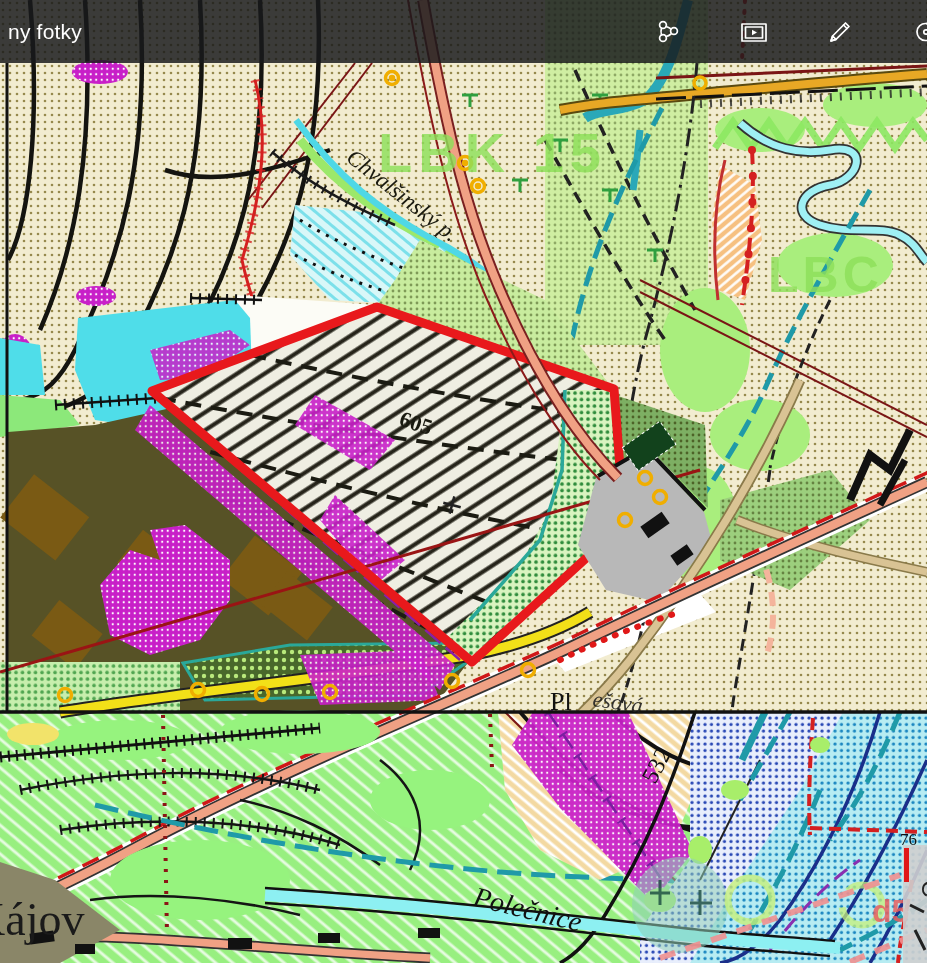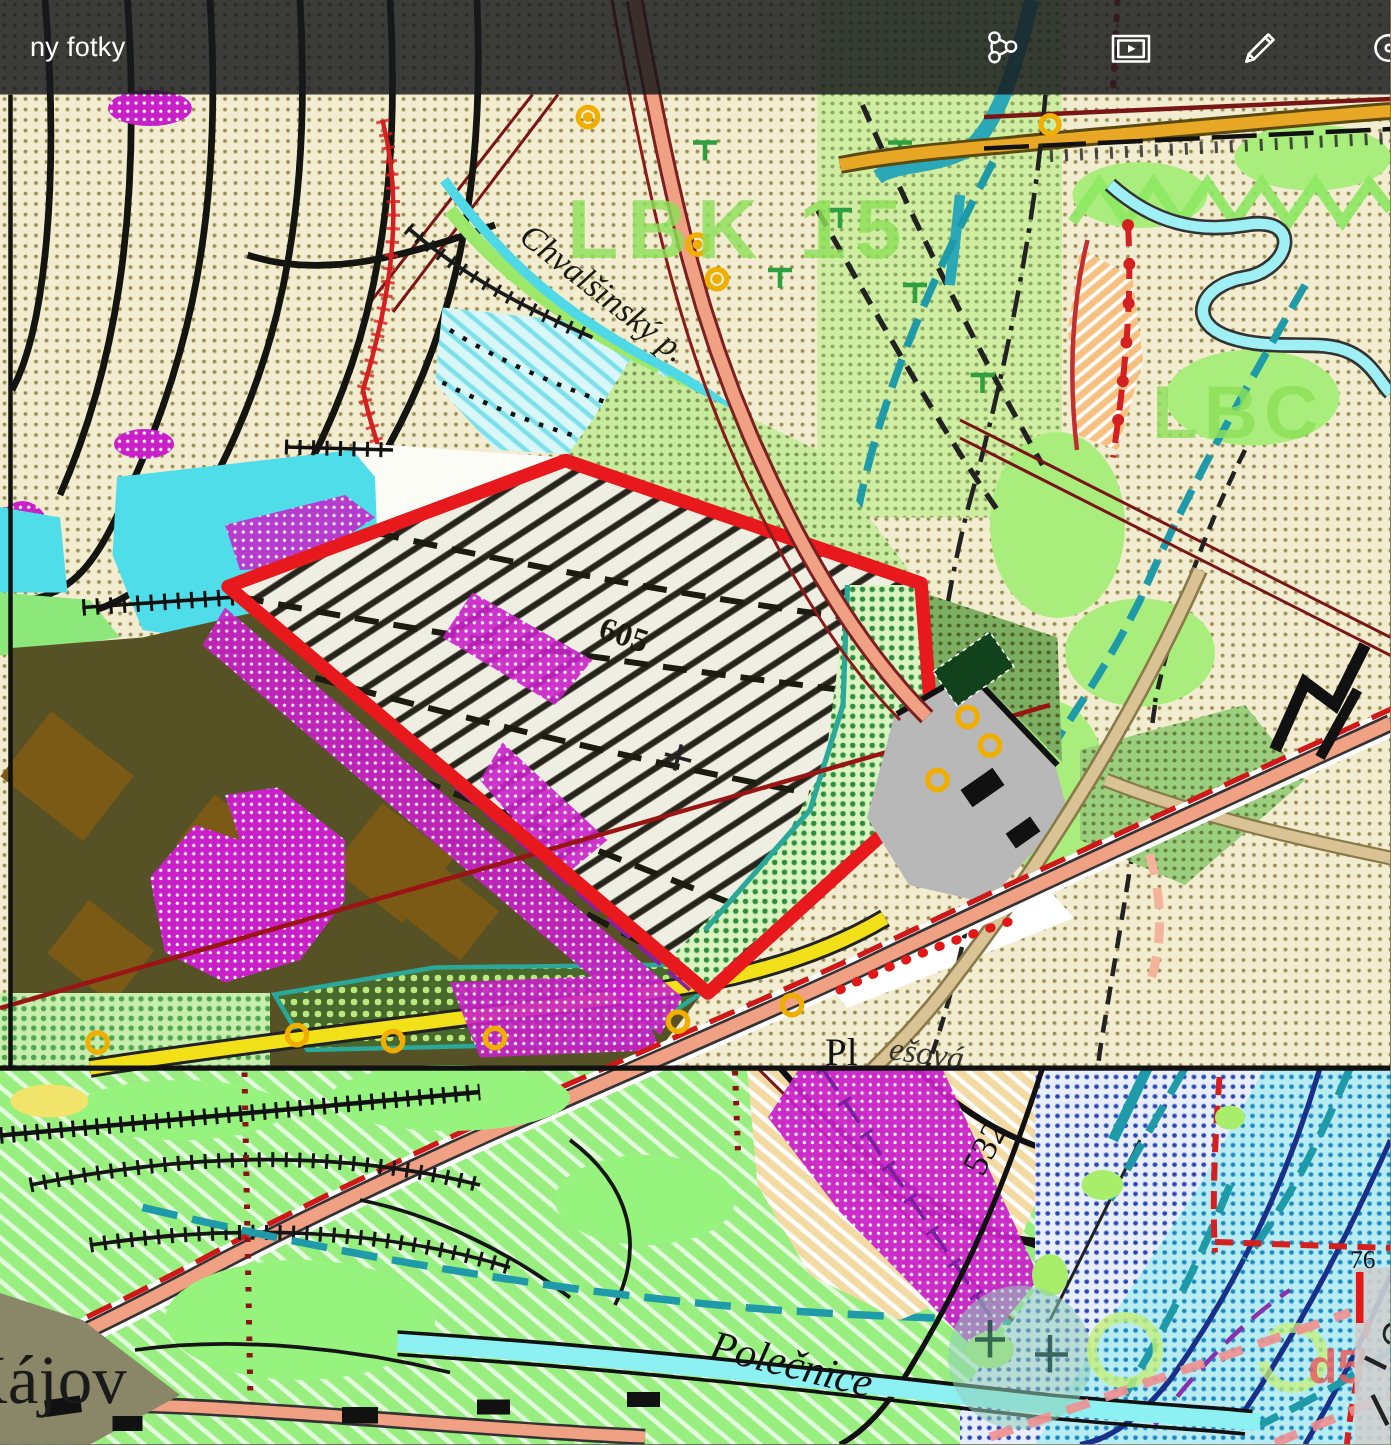--- a/index.html
+++ b/index.html
@@ -2,21 +2,21 @@
 <html><head>
 <meta charset="utf-8">
 <style>
   html,body{margin:0;padding:0;background:#000;}
   .screen{position:relative;width:927px;height:963px;overflow:hidden;background:#f2ecd0;
           font-family:"Liberation Sans",sans-serif;}
   .map-svg{position:absolute;left:0;top:0;}
   
   .topbar{position:absolute;left:0;top:0;width:927px;height:63px;
           background:rgba(24,25,27,0.84);display:flex;align-items:center;z-index:10;}
-  .topbar-title{color:#fff;font-size:18px;margin-left:20px;letter-spacing:.2px;white-space:nowrap;}
+  .topbar-title{color:#fff;font-size:21px;margin-left:8px;letter-spacing:.2px;white-space:nowrap;}
   .topbar-icons{position:absolute;right:-16px;top:0;height:63px;display:flex;align-items:center;gap:52px;}
   .tb-icon{width:34px;height:34px;display:flex;align-items:center;justify-content:center;cursor:pointer;}
   .tb-icon svg{stroke:#fff;fill:none;stroke-width:1.7;stroke-linecap:round;stroke-linejoin:round;}
   .maplabel{font-family:"Liberation Serif",serif;}
   .biglabel{font-family:"Liberation Sans",sans-serif;font-weight:bold;fill:#8ee05a;opacity:.82;}
 </style>
 </head>
 <body>
 
 <div class="screen">

